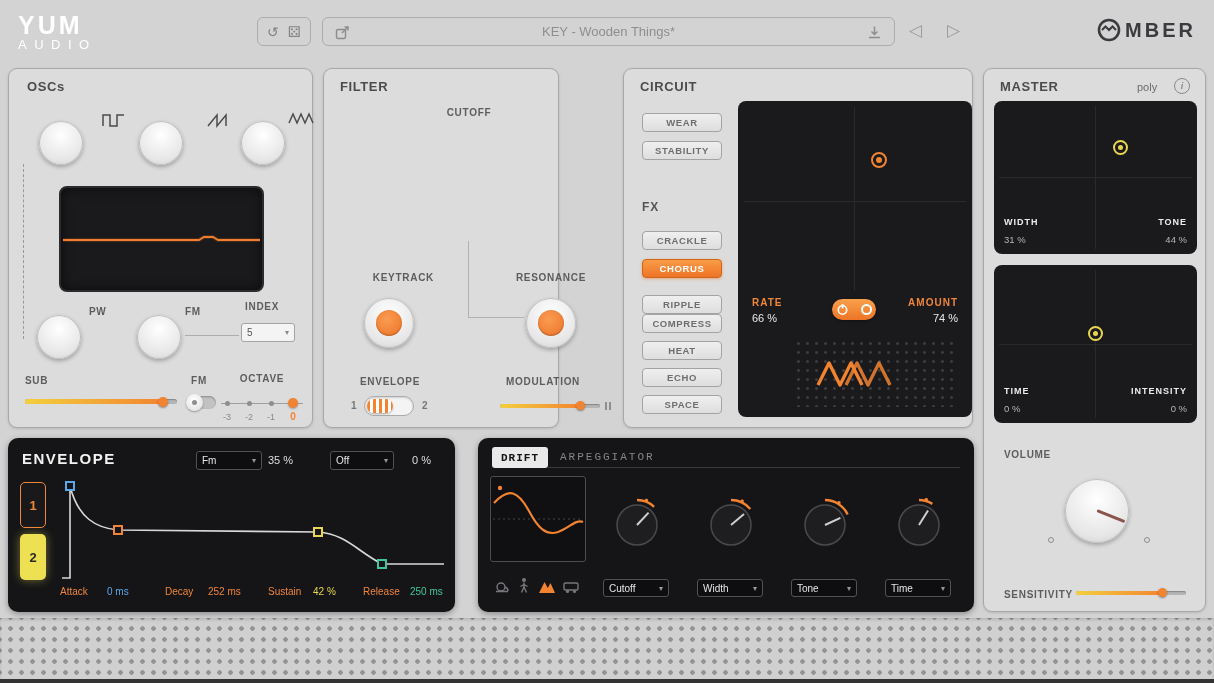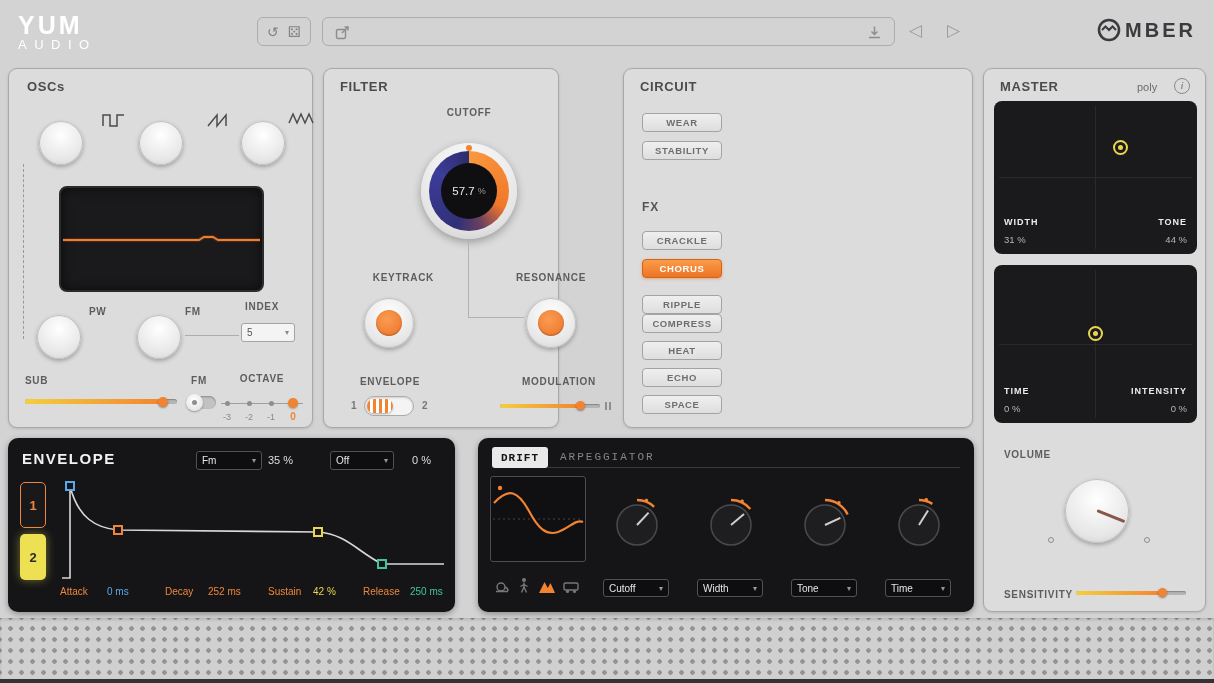--- a/index.html
+++ b/index.html
@@ -40,20 +40,21 @@
 <div class="abs" style="left:257px;top:17px;width:54px;height:29px;border:1px solid #adadad;border-radius:6px;display:flex;align-items:center;justify-content:space-evenly">
   <span style="color:#848484;font-size:14px;cursor:pointer">↺</span>
   <span style="color:#848484;font-size:15px;cursor:pointer">⚄</span>
 </div>
 
 <div class="abs" style="left:322px;top:17px;width:573px;height:29px;border:1px solid #adadad;border-radius:6px;display:flex;align-items:center">
   <svg class="abs" style="left:12px;top:7px" width="15" height="15" viewBox="0 0 15 15">
     <rect x="1.5" y="4.5" width="9" height="9" rx="1.5" fill="none" stroke="#8c8c8c" stroke-width="1.4"></rect>
     <path d="M7,8 L13,2 M9.5,2 H13 V5.5" fill="none" stroke="#8c8c8c" stroke-width="1.4"></path>
   </svg>
+  <div style="flex:1;text-align:center;color:#8e8e8e;font-size:13px">KEY - Wooden Things*</div>
   <svg class="abs" style="right:12px;top:7px" width="15" height="15" viewBox="0 0 15 15">
     <path d="M7.5,1.5 V9 M4.5,6.5 L7.5,9.5 L10.5,6.5 M2,12.5 H13" fill="none" stroke="#8c8c8c" stroke-width="1.4"></path>
   </svg>
 </div>
 
 <span class="abs" style="left:909px;top:20px;color:#9b9b9b;font-size:17px;cursor:pointer">◁</span>
 <span class="abs" style="left:947px;top:20px;color:#9b9b9b;font-size:17px;cursor:pointer">▷</span>
 
 <div class="abs" style="right:18px;top:17px;display:flex;align-items:center;gap:3px">
   <svg width="26" height="26" viewBox="0 0 26 26">
@@ -120,28 +121,20 @@
   <div class="abs" style="left:210px;top:343px;width:16px;text-align:center;font-size:9px;color:#8a8a8a">-3</div>
   <div class="abs" style="left:232px;top:343px;width:16px;text-align:center;font-size:9px;color:#8a8a8a">-2</div>
   <div class="abs" style="left:254px;top:343px;width:16px;text-align:center;font-size:9px;color:#8a8a8a">-1</div>
   <div class="abs" style="left:276px;top:342px;width:16px;text-align:center;font-size:10px;font-weight:bold;color:#f28330">0</div>
 </div>
 
 <div class="panel" style="left:323px;top:68px;width:236px;height:360px">
   <div class="ptitle" style="left:16px;top:10px">FILTER</div>
   <div class="lbl" style="left:0;top:38px;width:290px;text-align:center">CUTOFF</div>
 
-  <div class="abs" style="left:97px;top:74px;width:96px;height:96px;border-radius:50%;background:radial-gradient(circle at 50% 30%,#ffffff,#e4e4e4 70%,#c6c6c6);box-shadow:0 3px 8px rgba(0,0,0,.3)">
-    <div class="abs" style="left:8px;top:8px;width:80px;height:80px;border-radius:50%;background:conic-gradient(from 0deg,#f9983f 0deg,#f1772a 115deg,#6a4060 160deg,#303078 200deg,#3c3c9a 300deg,#2d2d6c 360deg)"></div>
-    <div class="abs" style="left:20px;top:20px;width:56px;height:56px;border-radius:50%;background:#0f0f12;display:flex;align-items:center;justify-content:center;gap:3px">
-      <span style="color:#e9e9e9;font-size:11.5px">57.7</span>
-      <span style="color:#9a9a9a;font-size:9px">%</span>
-    </div>
-    <div class="abs" style="left:45px;top:2px;width:6px;height:6px;border-radius:50%;background:#f28330"></div>
-  </div>
 
   <div class="abs" style="left:144px;top:172px;width:1px;height:76px;background:#b2b2b2"></div>
   <div class="abs" style="left:144px;top:248px;width:56px;height:1px;background:#b2b2b2"></div>
 
   <div class="lbl" style="left:20px;top:203px;width:90px;text-align:right">KEYTRACK</div>
   <div class="wknob" style="left:40px;top:229px;width:50px;height:50px">
     <div class="oinner" style="left:12px;top:12px;width:26px;height:26px"></div>
   </div>
 
   <div class="lbl" style="left:182px;top:203px;width:90px;text-align:center">RESONANCE</div>
@@ -149,21 +142,21 @@
     <div class="oinner" style="left:12px;top:12px;width:26px;height:26px"></div>
   </div>
 
   <div class="lbl" style="left:21px;top:307px;width:90px;text-align:center">ENVELOPE</div>
   <span class="abs" style="left:27px;top:331px;font-size:10px;font-weight:bold;color:#777">1</span>
   <div class="abs" style="left:40px;top:327px;width:50px;height:20px;background:#f4f4f4;border:1px solid #ababab;border-radius:10px;box-shadow:inset 0 1px 2px rgba(0,0,0,.15)">
     <div class="abs" style="left:2px;top:2px;width:26px;height:14px;border-radius:7px;background:repeating-linear-gradient(90deg,#f28330 0 3px,#fff 3px 6px);box-shadow:0 1px 2px rgba(0,0,0,.3)"></div>
   </div>
   <span class="abs" style="left:98px;top:331px;font-size:10px;font-weight:bold;color:#777">2</span>
 
-  <div class="lbl" style="left:182px;top:307px;width:90px;text-align:right">MODULATION</div>
+  <div class="lbl" style="left:182px;top:307px;width:90px;text-align:left">MODULATION</div>
   <div class="track" style="left:176px;top:335px;width:100px;height:4px"></div>
   <div class="fill" style="left:176px;top:335px;width:82px;height:4px"></div>
   <div class="thumb" style="left:252px;top:332px;width:9px;height:9px"></div>
   <div class="abs" style="left:281px;top:333px;width:2px;height:8px;background:#8e8e8e"></div>
   <div class="abs" style="left:285px;top:333px;width:2px;height:8px;background:#8e8e8e"></div>
 </div>
 
 <div class="panel" style="left:623px;top:68px;width:350px;height:360px">
   <div class="ptitle" style="left:16px;top:10px">CIRCUIT</div>
 
@@ -173,20 +166,47 @@
   <div class="abs" style="left:18px;top:131px;font-size:12px;font-weight:bold;color:#555;letter-spacing:1px">FX</div>
 
   <div class="btn" style="left:18px;top:162px">CRACKLE</div>
   <div class="btn active" style="left:18px;top:190px">CHORUS</div>
   <div class="btn" style="left:18px;top:226px">RIPPLE</div>
   <div class="btn" style="left:18px;top:245px">COMPRESS</div>
   <div class="btn" style="left:18px;top:272px">HEAT</div>
   <div class="btn" style="left:18px;top:299px">ECHO</div>
   <div class="btn" style="left:18px;top:326px">SPACE</div>
 
+  <div class="dscreen" style="left:114px;top:32px;width:234px;height:316px">
+    <div class="xline" style="left:116px;top:6px;width:1px;height:184px"></div>
+    <div class="xline" style="left:6px;top:100px;width:222px;height:1px"></div>
+    <div class="ring" style="left:133px;top:51px;width:16px;height:16px;border:2px solid #f28330">
+      <div style="width:6px;height:6px;border-radius:50%;background:#f28330"></div>
+    </div>
+
+    <div class="abs" style="left:14px;top:196px;font-size:10px;font-weight:bold;color:#f0863c;letter-spacing:1px">RATE</div>
+    <div class="abs" style="left:14px;top:211px;font-size:11px;color:#e8e8e8">66 %</div>
+
+    <div class="abs" style="left:94px;top:198px;width:44px;height:21px;border-radius:11px;background:linear-gradient(#f9a04c,#ee7426);box-shadow:0 1px 3px rgba(0,0,0,.4);display:flex;align-items:center;justify-content:space-between;padding:0 4px">
+      <svg width="13" height="13" viewBox="0 0 13 13">
+        <circle cx="6.5" cy="7" r="4.2" fill="none" stroke="#fff" stroke-width="1.6"></circle>
+        <line x1="6.5" y1="1" x2="6.5" y2="5.5" stroke="#fff" stroke-width="1.6"></line>
+      </svg>
+      <div style="width:11px;height:11px;border-radius:50%;border:2px solid #fff"></div>
+    </div>
+
+    <div class="abs" style="right:14px;top:196px;font-size:10px;font-weight:bold;color:#f0863c;letter-spacing:1px;text-align:right">AMOUNT</div>
+    <div class="abs" style="right:14px;top:211px;font-size:11px;color:#e8e8e8;text-align:right">74 %</div>
+
+    <div class="abs" style="left:56px;top:238px;width:160px;height:68px;background-image:radial-gradient(circle,#3c3c40 1.2px,rgba(0,0,0,0) 1.6px);background-size:9px 9px"></div>
+    <svg class="abs" style="left:76px;top:252px" width="80" height="42" viewBox="0 0 80 42">
+      <path d="M4,32 L15,10 L26,32 L37,10 L48,32" fill="none" stroke="#f28330" stroke-width="3.4" stroke-linejoin="round"></path>
+      <path d="M32,32 L43,10 L54,32 L65,10 L76,32" fill="none" stroke="#f28330" stroke-width="3.4" stroke-linejoin="round" opacity="0.85"></path>
+    </svg>
+  </div>
 </div>
 
 <div class="panel" style="left:983px;top:68px;width:223px;height:544px">
   <div class="ptitle" style="left:16px;top:10px">MASTER</div>
   <div class="abs" style="left:153px;top:12px;font-size:11px;color:#6c6c6c">poly</div>
   <div class="abs" style="left:190px;top:9px;width:16px;height:16px;border:1.5px solid #8a8a8a;border-radius:50%;display:flex;align-items:center;justify-content:center;font-size:9px;color:#8a8a8a;font-style:italic;font-weight:bold">i</div>
 
   <div class="dscreen" style="left:10px;top:32px;width:203px;height:153px">
     <div class="xline" style="left:101px;top:5px;width:1px;height:143px"></div>
     <div class="xline" style="left:5px;top:76px;width:193px;height:1px"></div>

